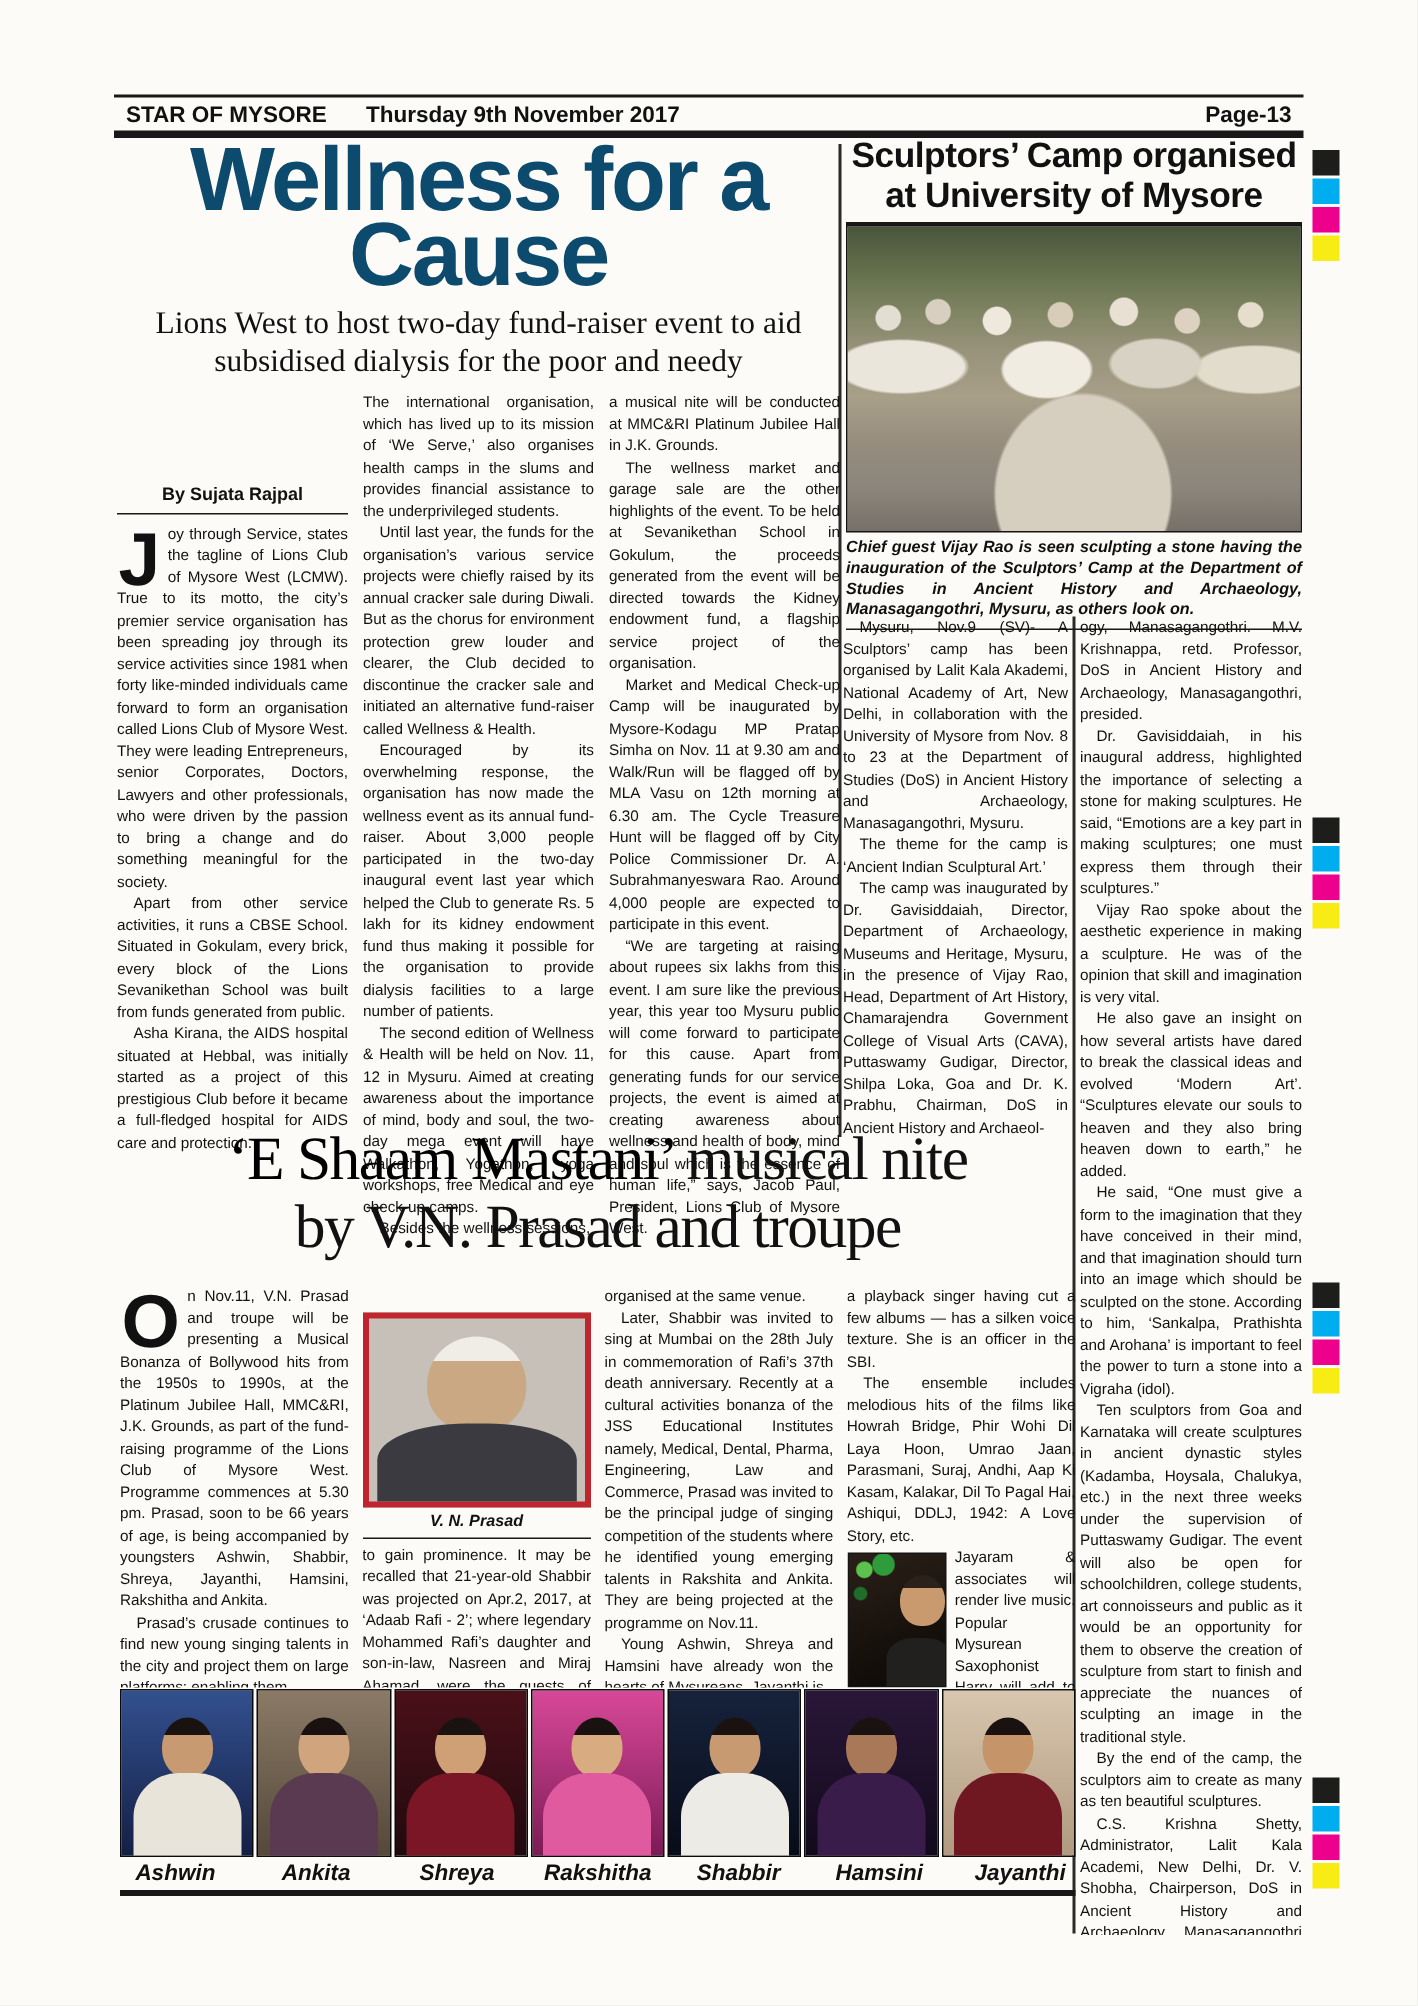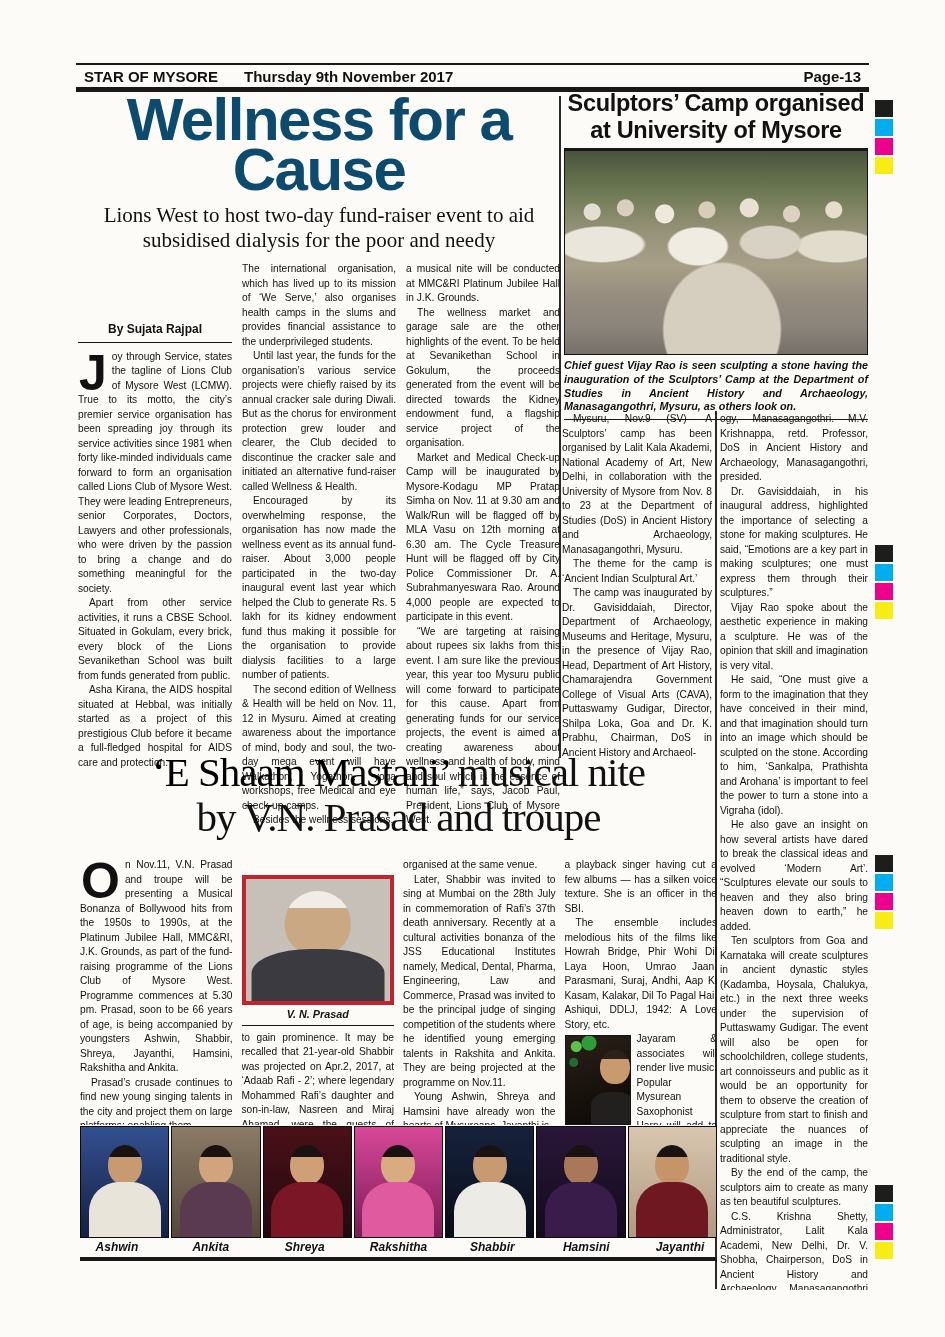--- a/index.html
+++ b/index.html
@@ -100,21 +100,21 @@
       background:linear-gradient(180deg,var(--hair,#191210) 0 30%,var(--skin,#c89a72) 30% 100%);}
   .sp::after{content:"";position:absolute;top:50%;left:50%;transform:translateX(-50%);
       width:72px;height:70px;border-radius:42% 42% 0 0;background:var(--shirt,#333);}
   .sp1{--b1:#33508f;--b2:#141f44;--shirt:#e8e4da;--skin:#c89a72;}
   .sp2{--b1:#8a7a66;--b2:#55483a;--shirt:#5a3a50;--skin:#d0a47c;}
   .sp3{--b1:#4a1018;--b2:#200a0e;--shirt:#7a1626;--skin:#cf9f76;}
   .sp4{--b1:#d84898;--b2:#7c1b56;--shirt:#e05aa0;--skin:#d8ab80;}
   .sp5{--b1:#16223c;--b2:#080c18;--shirt:#ecebe6;--skin:#c89a72;}
   .sp6{--b1:#2a1638;--b2:#120a1c;--shirt:#3a1c4a;--skin:#a87858;}
   .sp7{--b1:#d8c6ae;--b2:#b09a80;--shirt:#701822;--skin:#c59468;}
-  .strip-names{display:flex;gap:20px;font-weight:bold;font-style:italic;font-size:12px;padding:2px 0 3px 0;}
+  .strip-names{display:flex;gap:20px;font-weight:bold;font-style:italic;font-size:15px;padding:2px 0 3px 0;}
   .strip-names span{flex:1;text-align:center;}
   .strip-rule{height:3.5px;background:#181818;}
 
   
   .reg{position:absolute;left:875px;width:18px;display:flex;flex-direction:column;gap:2px;}
   .rg1{top:100px;}  .rg2{top:545px;}  .rg3{top:855px;}  .rg4{top:1185px;}
   .rm{display:block;width:18px;height:17px;}
 </style>
 </head>
 <body>
@@ -172,22 +172,22 @@
   <div class="sc-cap">Chief guest Vijay Rao is seen sculpting a stone having the inauguration of the Sculptors’ Camp at the Department of Studies in Ancient History and Archaeology, Manasagangothri, Mysuru, as others look on.</div>
   <div class="col sc-colA">
     <p>Mysuru, Nov.9 (SV)- A Sculptors’ camp has been organised by Lalit Kala Akademi, National Academy of Art, New Delhi, in collaboration with the University of Mysore from Nov. 8 to 23 at the Department of Studies (DoS) in Ancient History and Archaeology, Manasagangothri, Mysuru.</p>
     <p>The theme for the camp is ‘Ancient Indian Sculptural Art.’</p>
     <p>The camp was inaugurated by Dr. Gavisiddaiah, Director, Department of Archaeology, Museums and Heritage, Mysuru, in the presence of Vijay Rao, Head, Department of Art History, Chamarajendra Government College of Visual Arts (CAVA), Puttaswamy Gudigar, Director, Shilpa Loka, Goa and Dr. K. Prabhu, Chairman, DoS in Ancient History and Archaeol-</p>
   </div>
   <div class="col sc-colB">
     <p class="ni">ogy, Manasagangothri. M.V. Krishnappa, retd. Professor, DoS in Ancient History and Archaeology, Manasagangothri, presided.</p>
     <p>Dr. Gavisiddaiah, in his inaugural address, highlighted the importance of selecting a stone for making sculptures. He said, “Emotions are a key part in making sculptures; one must express them through their sculptures.”</p>
     <p>Vijay Rao spoke about the aesthetic experience in making a sculpture. He was of the opinion that skill and imagination is very vital.</p>
+    <p>He also gave an insight on how several artists have dared to break the classical ideas and evolved ‘Modern Art’. “Sculptures elevate our souls to heaven and they also bring heaven down to earth,” he added.</p>
     <p>He said, “One must give a form to the imagination that they have conceived in their mind, and that imagination should turn into an image which should be sculpted on the stone. According to him, ‘Sankalpa, Prathishta and Arohana’ is important to feel the power to turn a stone into a Vigraha (idol).</p>
-    <p>He also gave an insight on how several artists have dared to break the classical ideas and evolved ‘Modern Art’. “Sculptures elevate our souls to heaven and they also bring heaven down to earth,” he added.</p>
     <p>Ten sculptors from Goa and Karnataka will create sculptures in ancient dynastic styles (Kadamba, Hoysala, Chalukya, etc.) in the next three weeks under the supervision of Puttaswamy Gudigar. The event will also be open for schoolchildren, college students, art connoisseurs and public as it would be an opportunity for them to observe the creation of sculpture from start to finish and appreciate the nuances of sculpting an image in the traditional style.</p>
     <p>By the end of the camp, the sculptors aim to create as many as ten beautiful sculptures.</p>
     <p>C.S. Krishna Shetty, Administrator, Lalit Kala Academi, New Delhi, Dr. V. Shobha, Chairperson, DoS in Ancient History and Archaeology, Manasagangothri and Dr. Rohitha Eswer, Department of Ancient History and Archaeology, Maharaja’s College, Mysuru, were also present.</p>
   </div>
 
   <div class="ma-head">
     <div><span class="ma-red">‘E Shaam Mastani’</span><span> musical nite</span></div>
     <div>by V.N. Prasad and troupe</div>
   </div>
   <div class="ma-cols">

